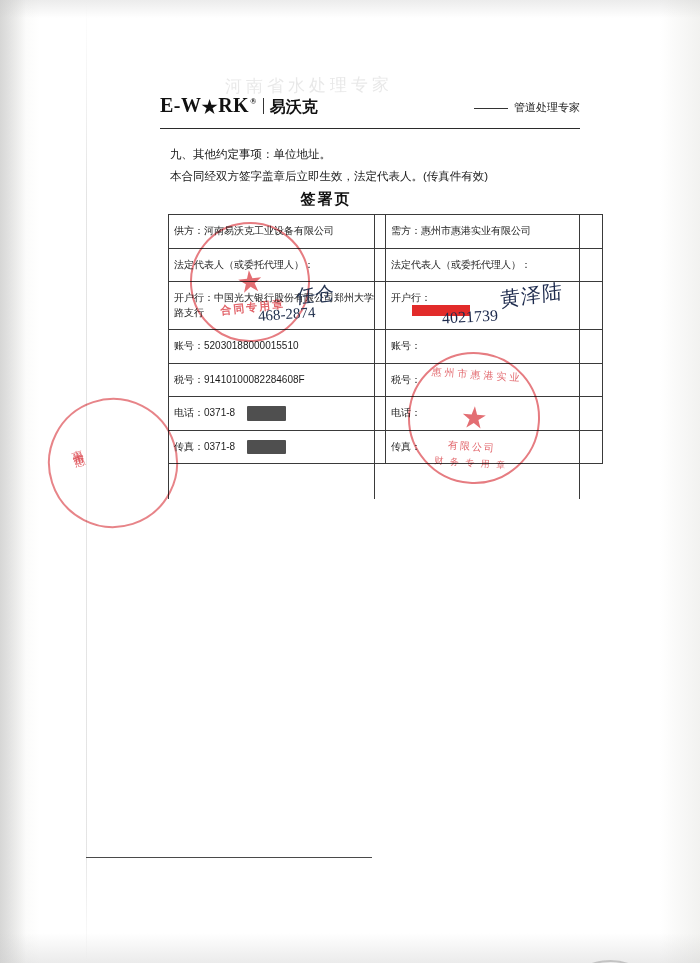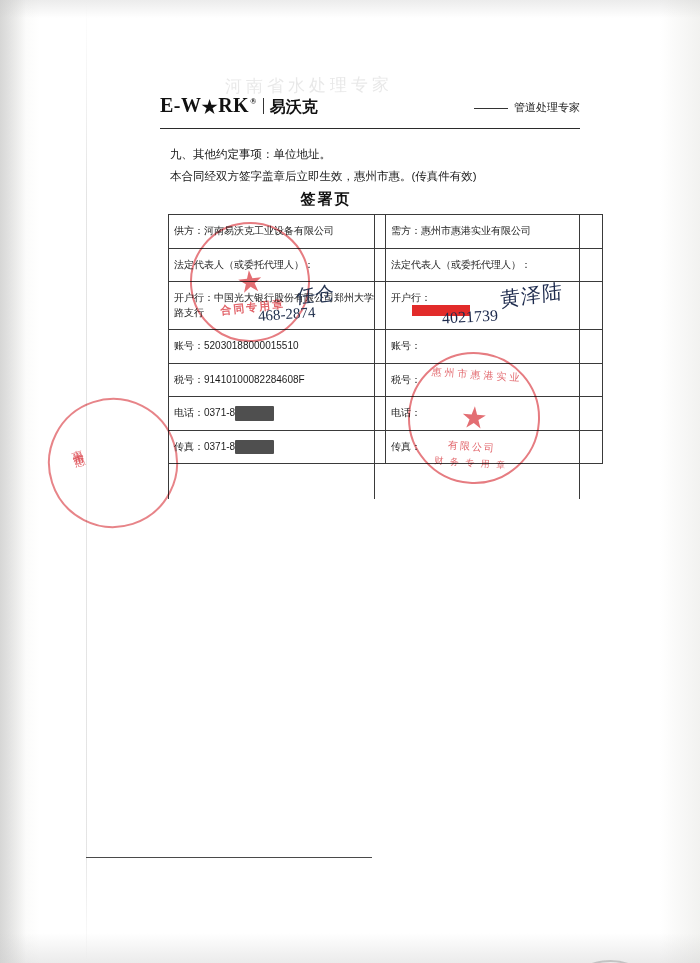--- a/index.html
+++ b/index.html
@@ -170,20 +170,21 @@
   }
   .sig-table td.left-col { width: 206px; }
   .sig-table td.right-col { width: 206px; font-family: Liberation Serif, serif; }
   .cell-tall { height: 30px; }
   .redacted {
     display: inline-block;
     background: rgba(30,30,30,0.78);
     color: transparent;
     border-radius: 1px;
     vertical-align: middle;
+    margin-left: 12px;
   }
 
   
   .blank-grid {
     position: absolute;
     left: 168px;
     top: 214px;
     width: 412px;
     height: 285px;
     pointer-events: none;
@@ -391,21 +392,21 @@
       <span class="logo-divider"></span>
       <span class="logo-cn">易沃克</span>
     </div>
     <div class="tagline">
       <span class="tagline-rule"></span><span>管道处理专家</span>
     </div>
   </div>
   <div class="letterhead-rule"></div>
 
   <div class="para para-1">九、其他约定事项：单位地址。</div>
-  <div class="para para-2">本合同经双方签字盖章后立即生效，惠州市惠。(传真件有效)</div>
+  <div class="para para-2">本合同经双方签字盖章后立即生效，法定代表人。(传真件有效)</div>
 
   <div class="doc-title">签署页</div>
 
   <div class="blank-grid">
     <div class="vline l"></div>
     <div class="vline m"></div>
     <div class="vline r"></div>
   </div>
 
   <table class="sig-table">

